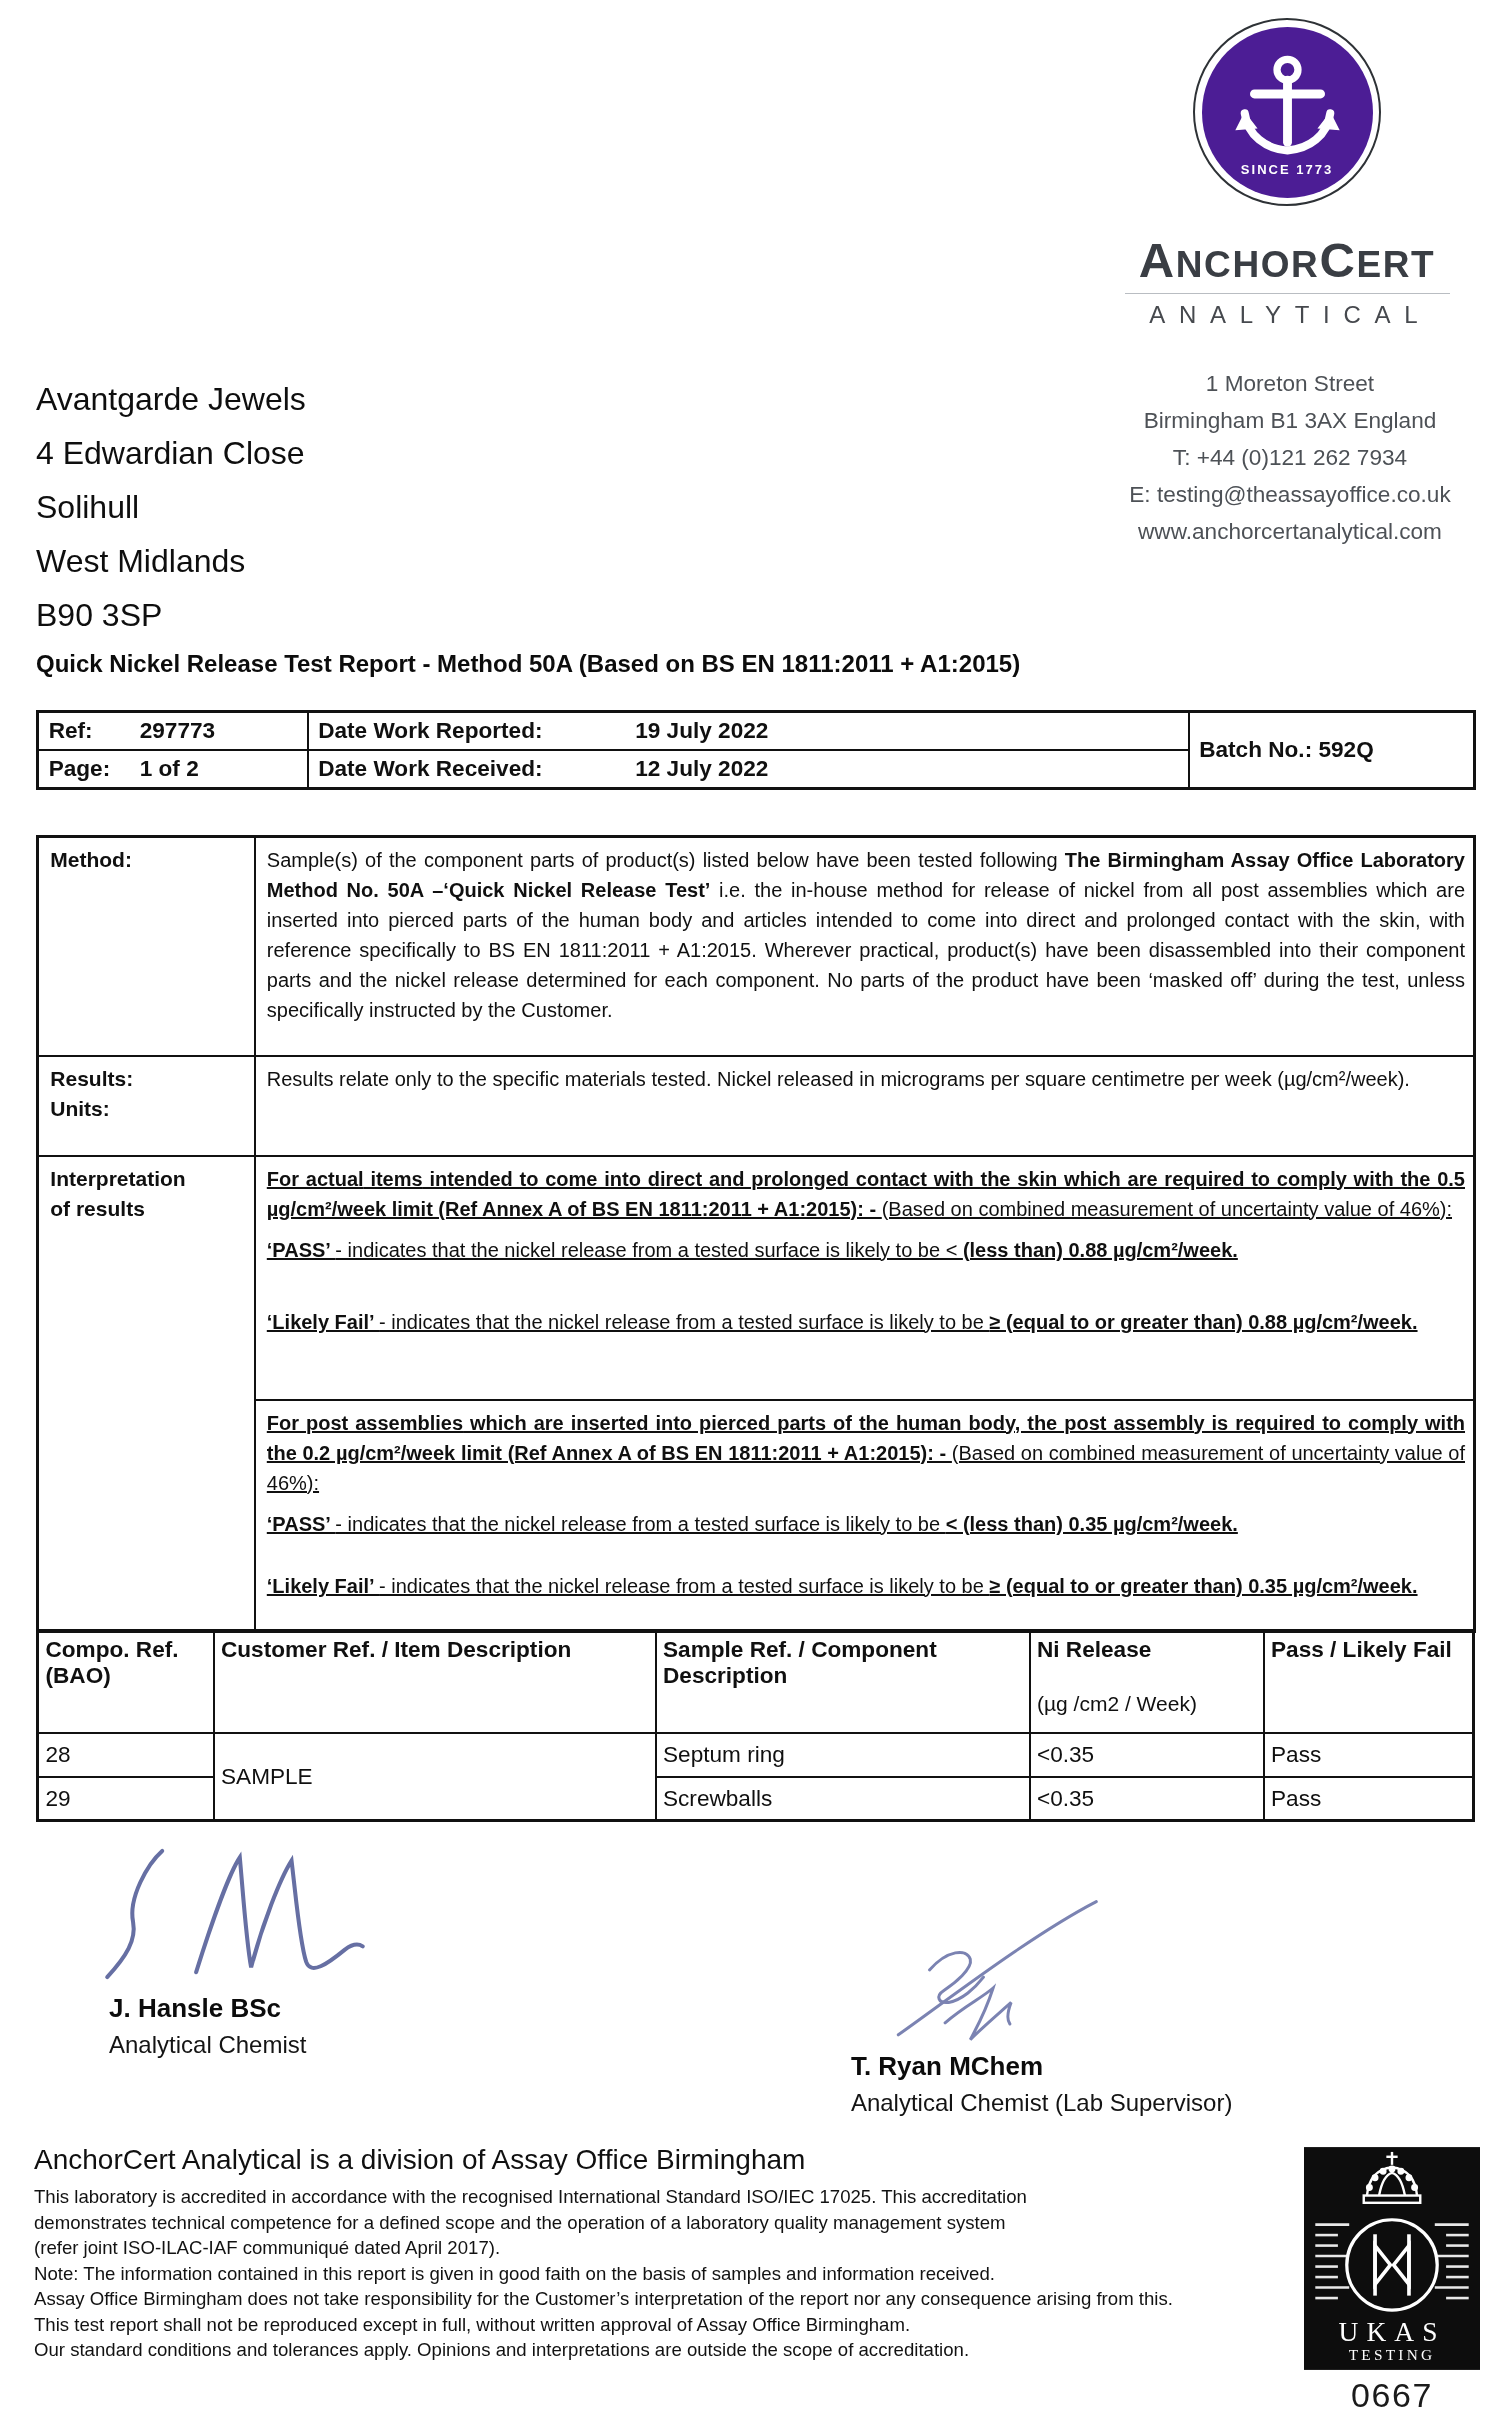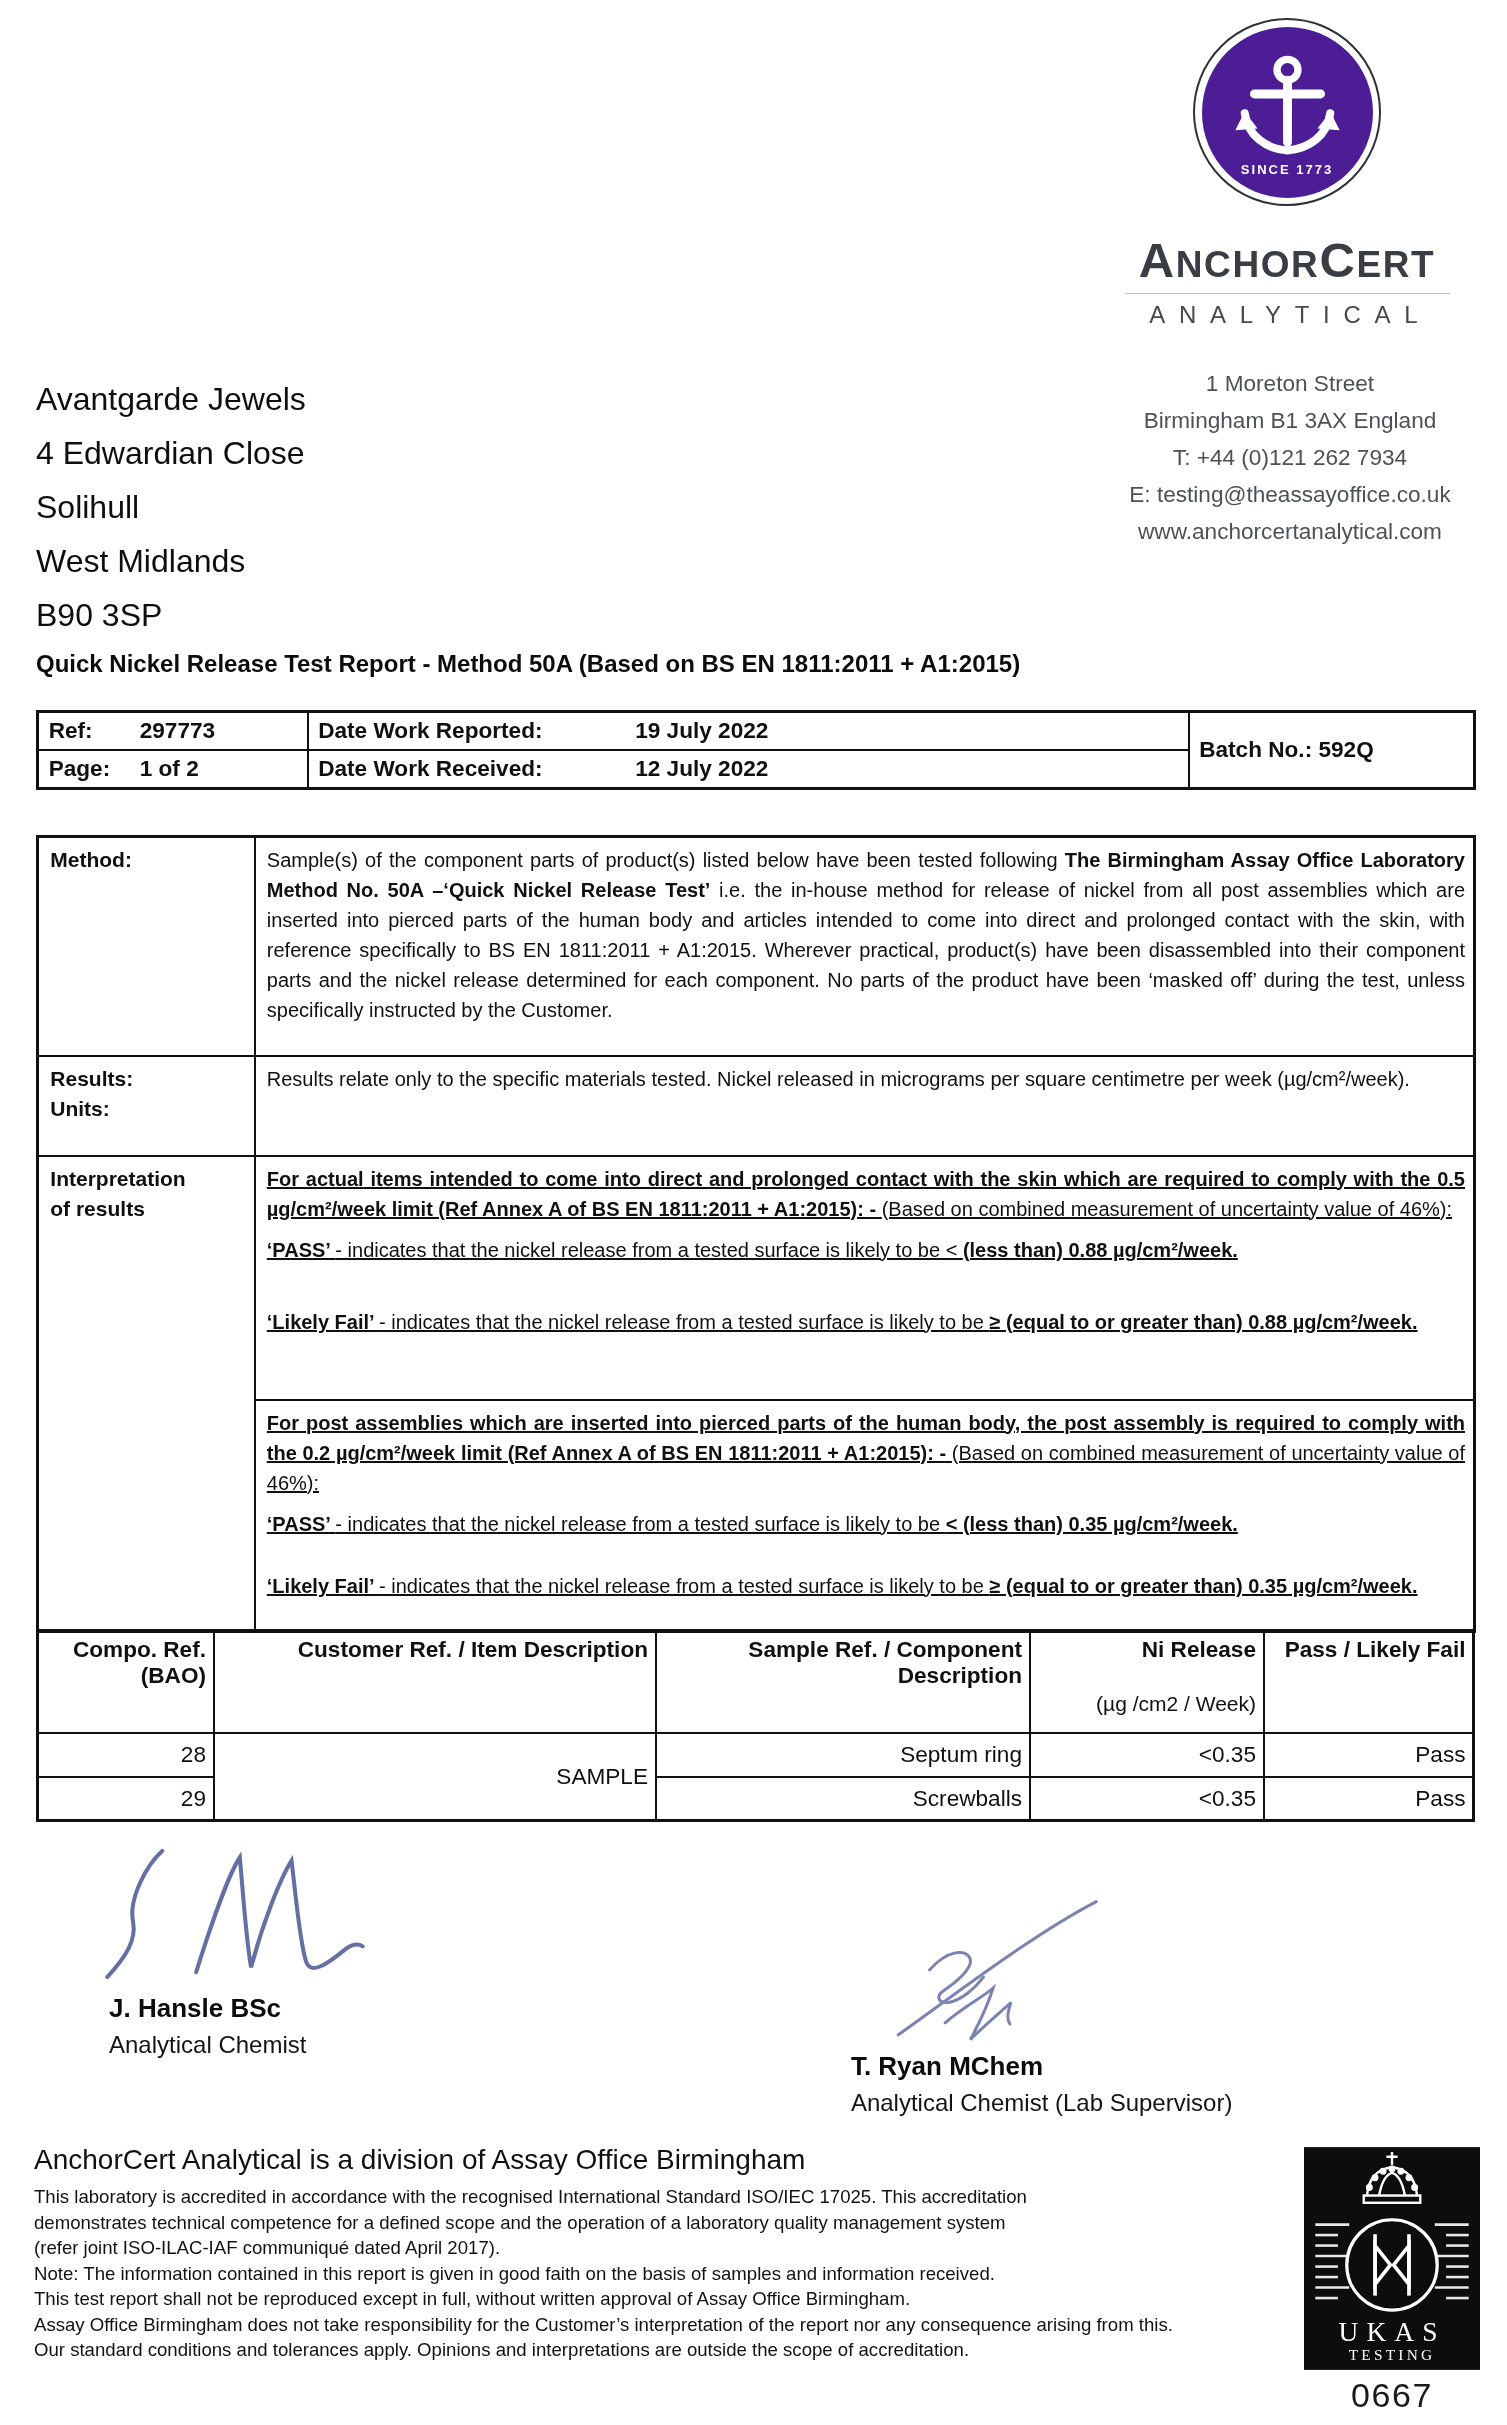--- a/index.html
+++ b/index.html
@@ -50,21 +50,21 @@
   .interp-cell1 { height:244px; }
   .interp-cell2 { height:231px; }
   .interp-cell1 p, .interp-cell2 p { margin:0;text-decoration:underline; }
   .p-intro { text-align:justify; margin-bottom:11.3px !important; }
   .p-pass1 { margin-bottom:42px !important; }
   .p-pass2 { margin-bottom:32px !important; }
   .rich .b { font-weight:bold; }
   .rich .u { text-decoration:underline; }
   
   .results-table { width:1437px; border:3.2px solid #111; margin-top:-3.2px; }
-  .results-table td { text-align:right; font-size:22.6px; padding:4.9px 6.5px; }
+  .results-table td { text-align:left; font-size:22.6px; padding:4.9px 6.5px; }
   .results-table .hdr { font-weight:bold; }
   .results-table .hdr-cell { height:102px; }
   .ni-unit { font-weight:normal; font-size:21px; margin-top:29px; }
   .data-row td { height:44px; vertical-align:middle; font-weight:normal; }
   .sample-span { vertical-align:top; padding-top:6.5px; }
   
   .sig-block { position:absolute; }
   .sig-left { left:91px; top:1838px; }
   .sig-right { left:846px; top:1898px; }
   .sig-name { font-size:26px; font-weight:bold; color:#0c0c0c; }
@@ -241,22 +241,22 @@
     <div class="sig-name">T. Ryan MChem</div>
     <div class="sig-role">Analytical Chemist (Lab Supervisor)</div>
   </div>
 
   <div class="footer">
     <div class="footer-heading">AnchorCert Analytical is a division of Assay Office Birmingham</div>
     <div class="footer-line">This laboratory is accredited in accordance with the recognised International Standard ISO/IEC 17025. This accreditation</div>
     <div class="footer-line">demonstrates technical competence for a defined scope and the operation of a laboratory quality management system</div>
     <div class="footer-line">(refer joint ISO-ILAC-IAF communiqué dated April 2017).</div>
     <div class="footer-line">Note: The information contained in this report is given in good faith on the basis of samples and information received.</div>
+    <div class="footer-line">Assay Office Birmingham does not take responsibility for the Customer’s interpretation of the report nor any consequence arising from this.</div>
     <div class="footer-line">This test report shall not be reproduced except in full, without written approval of Assay Office Birmingham.</div>
-    <div class="footer-line">Assay Office Birmingham does not take responsibility for the Customer’s interpretation of the report nor any consequence arising from this.</div>
     <div class="footer-line">Our standard conditions and tolerances apply. Opinions and interpretations are outside the scope of accreditation.</div>
   </div>
 
   <div class="ukas">
     <svg width="176" height="223" viewBox="0 0 218 276">
       <rect x="0" y="0" width="218" height="276" fill="#0d0d0d"></rect>
       <g stroke="#ffffff" fill="none" stroke-width="3">
         <line x1="109" y1="6" x2="109" y2="22"></line>
         <line x1="102" y1="12" x2="116" y2="12"></line>
         <path d="M78,60 C80,38 92,27 109,25 C126,27 138,38 140,60"></path>

